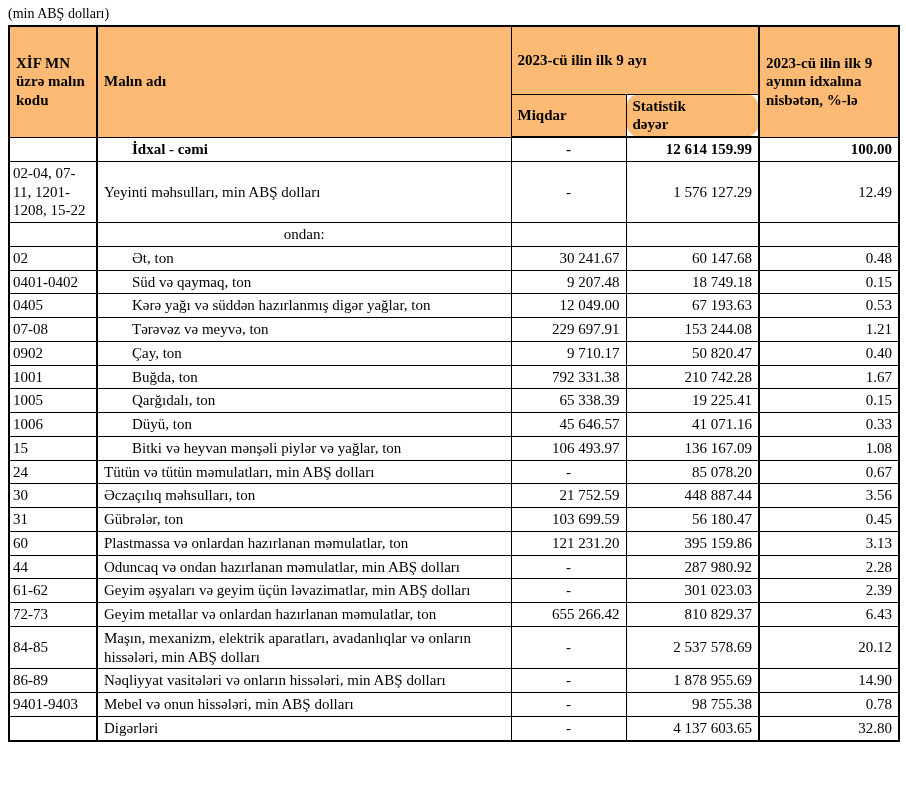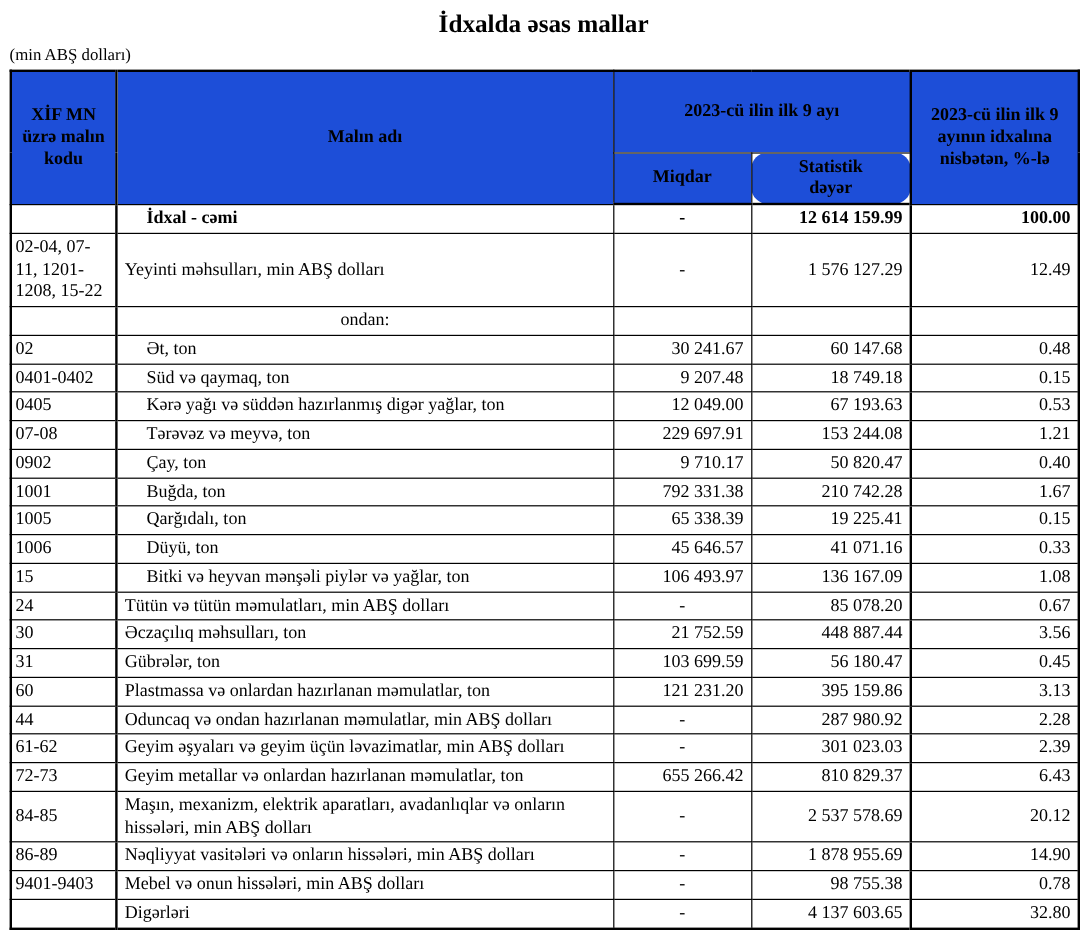--- a/index.html
+++ b/index.html
@@ -36,51 +36,50 @@
   col.c-val   { width: 133px; }
   col.c-share { width: 140px; }
   th, td {
     border: 1px solid #000;
     font-size: 15px;
     padding: 2px 6px;
     vertical-align: middle;
     overflow: hidden;
   }
   thead th {
-    background: #1d4ed8;
+    background: #fdba74;
     font-weight: bold;
-    text-align: center;
+    text-align: left;
     line-height: 1.25;
   }
   thead tr:nth-child(1) { height: 68px; }
   thead tr:nth-child(2) { height: 42px; }
   thead tr:last-child th { border-bottom: 2px solid #000; }
   th.prewrap { white-space: pre-line; border-radius: 14px; }
   th.thickR, td.thickR { border-right: 2px solid #000; }
   th.thickL, td.thickL { border-left: 2px solid #000; }
   tbody td { line-height: 1.25; }
   td.code {
     text-align: left;
     padding: 2px 3px;
     word-wrap: break-word;
   }
   td.name { text-align: left; }
-  td.name.indent { padding-left: 24px; }
+  td.name.indent { padding-left: 34px; }
   td.num {
     text-align: right;
     white-space: nowrap;
   }
   td.center { text-align: center; }
   tr.bold td { font-weight: bold; }
 </style>
 </head>
 <body>
 
 <div class="page">
-  <div class="title">İdxalda əsas mallar</div>
   <div class="unit-note">(min ABŞ dolları)</div>
 
   <table class="main">
     <colgroup>
       <col class="c-code">
       <col class="c-name">
       <col class="c-qty">
       <col class="c-val">
       <col class="c-share">
     </colgroup>

